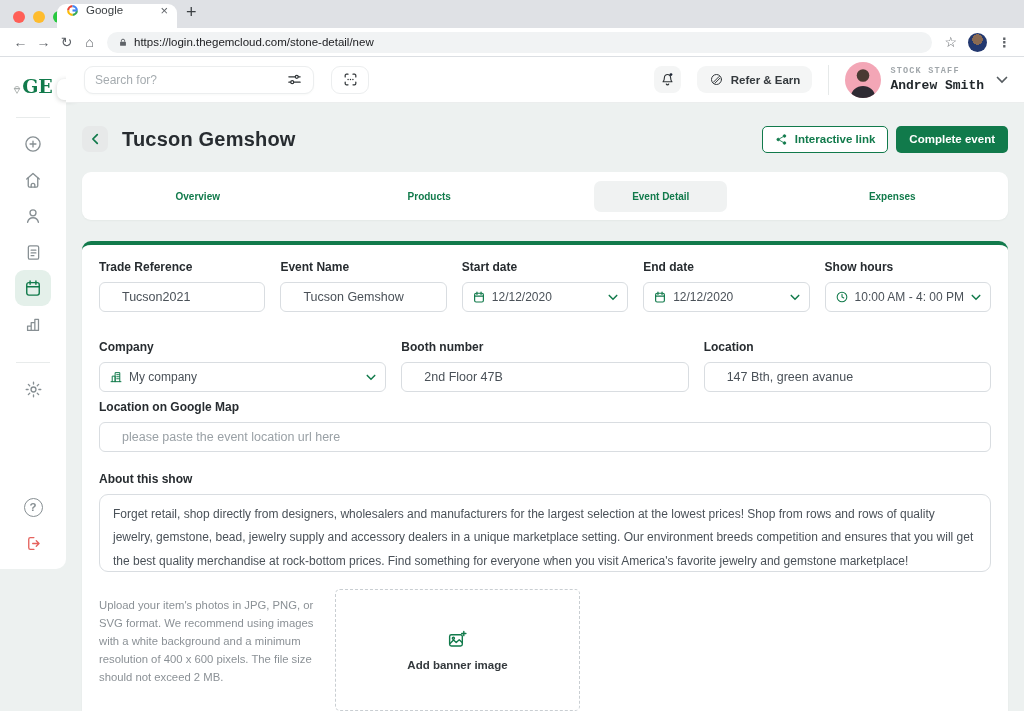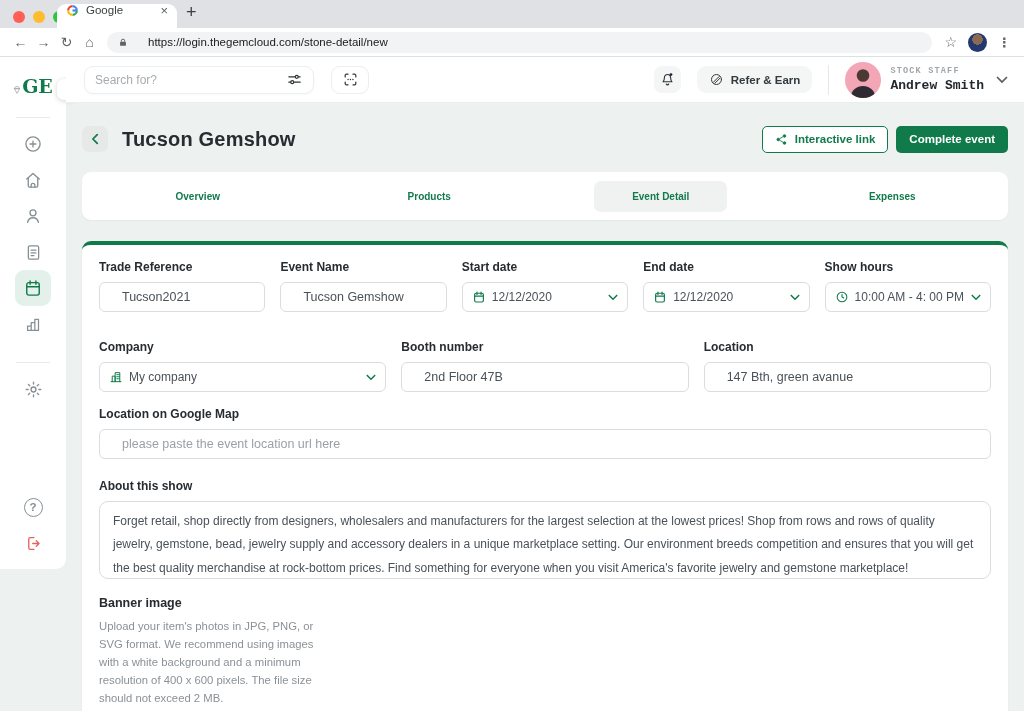--- a/index.html
+++ b/index.html
@@ -14,21 +14,21 @@
   .t-red{background:#ff5f57;} .t-yel{background:#febc2e;} .t-grn{background:#28c840;}
   .btab { position:absolute; left:57px; top:4px; width:120px; height:24px; background:#fff;
           border-radius:9px 9px 0 0; display:flex; align-items:flex-start; gap:7px; padding:0 9px; }
   .btab-label { font-size:11.5px; color:#3c4043; flex:1; white-space:nowrap; overflow:hidden; }
   .tab-close { color:#5f6368; font-size:13px; line-height:1; }
   .newtab { position:absolute; left:186px; top:2px; font-size:18px; color:#3c4043; }
   .toolbar { position:absolute; top:28px; left:0; right:0; height:29px; background:#fff;
              border-bottom:1px solid #dcdfe3; display:flex; align-items:center; padding:0 9px; }
   .nav-ic { width:23px; text-align:center; font-size:14px; color:#5f6368; }
   .urlbar { flex:1; height:21px; margin:0 8px 0 6px; background:var(--urlbar-bg,#f1f3f4); border-radius:11px;
-            display:flex; align-items:center; gap:20px; padding:0 11px; font-size:11.5px; color:#202124; }
+            display:flex; align-items:center; gap:6px; padding:0 11px; font-size:11.5px; color:#202124; }
   .star { font-size:14px; color:#5f6368; padding:0 4px; }
   .chrome-avatar { width:19px; height:19px; border-radius:50%; margin:0 7px;
             background:radial-gradient(circle at 50% 34%, #8a6a52 0 33%, #23386f 34% 100%); }
   .kebab { color:#5f6368; font-size:13px; font-weight:bold; padding:0 4px; }
 
   
   .app { position:absolute; top:57px; left:0; right:0; bottom:0; background:var(--page-bg,#edf1f0); }
   .sidebar { position:absolute; left:0; top:0; width:66px; height:512px; background:#fff;
              border-radius:0 0 10px 0; display:flex; flex-direction:column; align-items:center; }
   .logo { margin-top:18px; font-family:"DejaVu Serif","Liberation Serif",serif; font-weight:bold;
@@ -95,21 +95,21 @@
   .grid5 { display:grid; grid-template-columns:repeat(5,1fr); gap:15px; }
   .grid3 { display:grid; grid-template-columns:repeat(3,1fr); gap:15px; margin-top:28px; }
   .field-label { display:block; font-size:12px; font-weight:bold; color:#272c30; margin-bottom:8px; }
   .tin { width:100%; height:30px; border:1px solid var(--card-border,#d9dde1); border-radius:6px;
          padding:0 22px; font-size:12.5px; color:#4a5158; font-family:inherit; outline:none; background:#fff; }
   .tin::placeholder { color:#9aa1a6; }
   .sel { height:30px; border:1px solid var(--card-border,#d9dde1); border-radius:6px; background:#fff;
          display:flex; align-items:center; gap:6px; padding:0 9px; font-size:12px; color:#4a5158; }
   .sel .sel-ic { color:var(--primary,#117a4b); }
   .sel .chev { margin-left:auto; color:var(--primary,#117a4b); }
-  .full { margin-top:15px; }
+  .full { margin-top:8px; }
   .about-block { margin-top:20px; }
   .tarea { display:block; width:100%; height:78px; border:1px solid var(--card-border,#d9dde1); border-radius:9px;
            padding:8px 13px; font-family:inherit; font-size:12px; line-height:1.95; color:#4a5158;
            resize:none; outline:none; overflow:hidden; }
   .banner-row { margin-top:17px; display:flex; }
   .banner-info { width:236px; }
   .banner-hint { margin-top:7px; font-size:11.3px; line-height:1.6; color:var(--muted,#8b9196); }
   .dropzone { width:245px; height:122px; border:1px dashed #c9ced2; border-radius:5px; background:#fff;
               display:flex; flex-direction:column; align-items:center; justify-content:center; gap:9px; }
   .dropzone-ic { color:var(--primary,#117a4b); }
@@ -416,21 +416,31 @@
           <input class="tin" placeholder="please paste the event location url here" style="">
         </div>
 
         <div class="about-block">
           <label class="field-label">About this show</label>
           <textarea class="tarea" style="">Forget retail, shop directly from designers, wholesalers and manufacturers for the largest selection at the lowest prices! Shop from rows and rows of quality jewelry, gemstone, bead, jewelry supply and accessory dealers in a unique marketplace setting. Our environment breeds competition and ensures that you will get the best quality merchandise at rock-bottom prices. Find something for everyone when you visit America's favorite jewelry and gemstone marketplace!</textarea>
         </div>
 
         <div class="banner-row">
           <div class="banner-info">
-            <label class="field-label" style="font-size:12.5px;margin-bottom:0;">Banner image</label>
             <div class="banner-hint">Upload your item's photos in JPG, PNG, or SVG format. We recommend using images with a white background and a minimum resolution of 400 x 600 pixels. The file size should not exceed 2 MB.</div>
+          </div>
+          <div class="dropzone">
+            <span class="dropzone-ic">
+              <svg width="21" height="21" viewBox="0 0 24 24" fill="none" stroke="currentColor" stroke-width="1.6" stroke-linecap="round" stroke-linejoin="round">
+                  <rect x="3" y="6.5" width="14.5" height="13" rx="2"></rect>
+                  <circle cx="7.3" cy="10.5" r="1.2"></circle>
+                  <path d="M3.5 16.5l4-3.8 3 2.8 3.5-3.3 3.3 3.1"></path>
+                  <path d="M19.2 2.8v4.8M16.8 5.2h4.8"></path>
+                </svg>
+            </span>
+            <span class="dropzone-label">Add banner image</span>
           </div>
         </div>
 
       </div>
     </div>
   </div>
 </div>
 
 </body></html>

